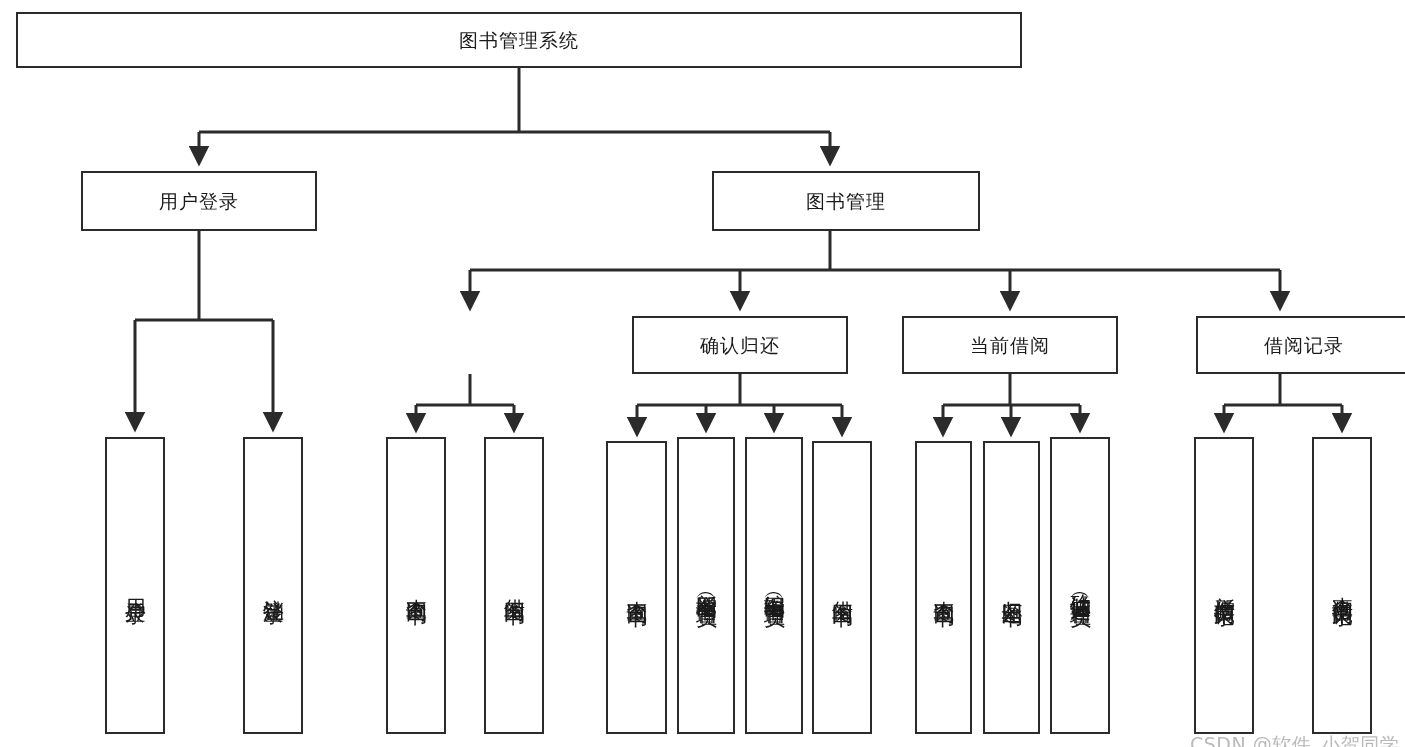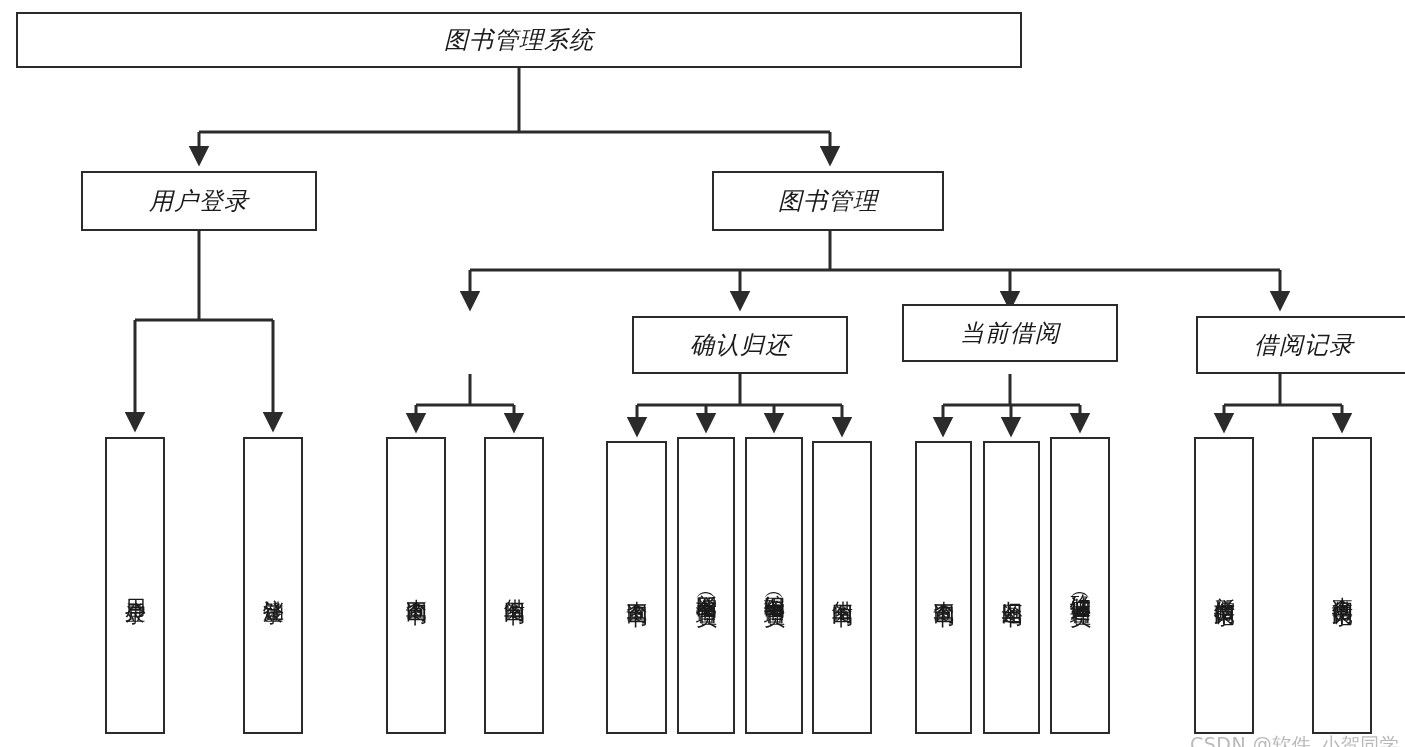--- a/index.html
+++ b/index.html
@@ -27,25 +27,24 @@
     position: absolute;
     box-sizing: border-box;
     background: #ffffff;
     border: 2px solid #2b2b2b;
     display: flex;
     align-items: center;
     justify-content: center;
     color: #1a1a1a;
   }
   .node-h .node-label {
-    font-size: 24px;
+    font-size: 19px;
     line-height: 1.1;
     letter-spacing: 1px;
     white-space: nowrap;
-    font-style: italic;
   }
   .node-v {
     padding: 6px 0;
   }
   .node-v .node-label {
     writing-mode: vertical-rl;
     text-orientation: upright;
     font-size: 21px;
     line-height: 1.18;
     letter-spacing: 2px;
@@ -116,28 +115,28 @@
     </g>
   </svg>
 
   <div class="node node-h" style="left:16px; top:12px; width:1006px; height:56px;">
     <span class="node-label">图书管理系统</span>
   </div>
 
   <div class="node node-h" style="left:81px; top:171px; width:236px; height:60px;">
     <span class="node-label">用户登录</span>
   </div>
-  <div class="node node-h" style="left:712px; top:171px; width:232px; height:60px;">
+  <div class="node node-h" style="left:712px; top:171px; width:268px; height:60px;">
     <span class="node-label">图书管理</span>
   </div>
 
   <div class="node node-h" style="left:632px; top:316px; width:216px; height:58px;">
     <span class="node-label">确认归还</span>
   </div>
-  <div class="node node-h" style="left:902px; top:304px; width:216px; height:58px;">
+  <div class="node node-h" style="left:902px; top:316px; width:216px; height:58px;">
     <span class="node-label">当前借阅</span>
   </div>
   <div class="node node-h" style="left:1196px; top:316px; width:216px; height:58px;text-align:center;">
     <span class="node-label">借阅记录</span>
   </div>
 
   <div class="node node-v" style="left:105px; top:437px; width:60px; height:297px;">
     <span class="node-label">用户登录</span>
   </div>
   <div class="node node-v" style="left:243px; top:437px; width:60px; height:297px;">

